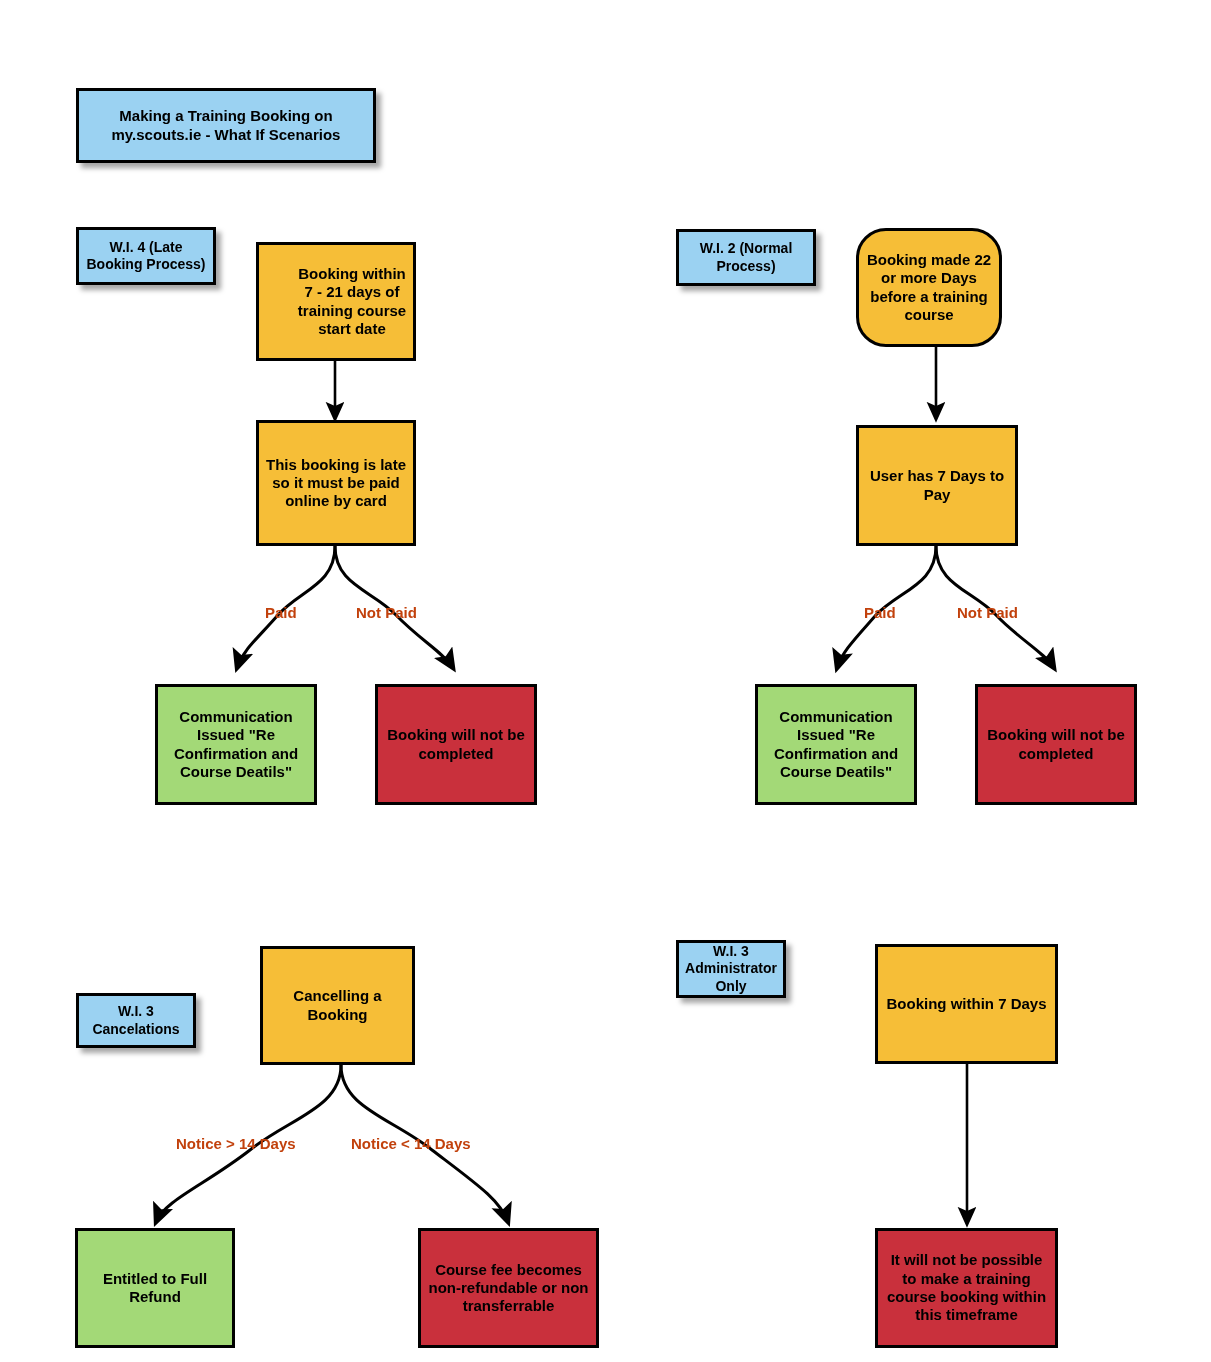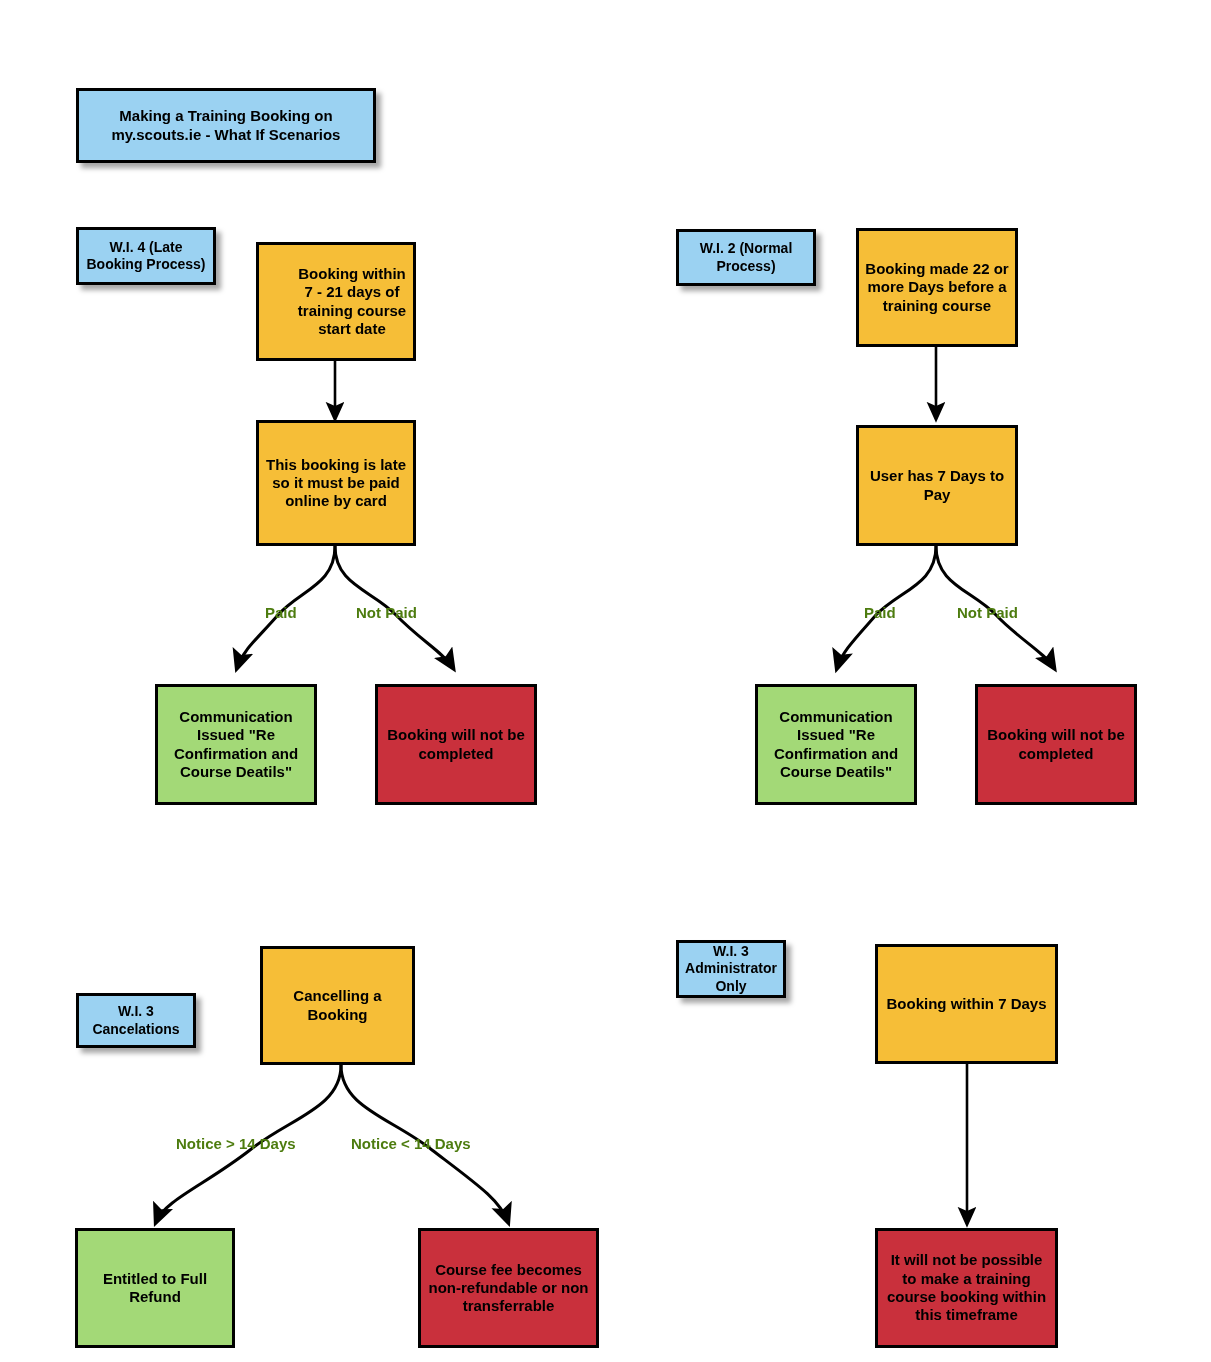--- a/index.html
+++ b/index.html
@@ -25,21 +25,21 @@
   
   .n-title{background:#9BD2F2;box-shadow:5px 5px 5px rgba(0,0,0,0.35);}
   .n-label{background:#9BD2F2;box-shadow:5px 5px 5px rgba(0,0,0,0.35);}
   .n-proc {background:#F6BE37;}
   .n-ok   {background:#A3D977;}
   .n-bad  {background:#C9303C;}
 
   
   .edge-label{
     position:absolute;z-index:4;
-    font-weight:bold;color:#4d7c0f;
+    font-weight:bold;color:#c2410c;
     white-space:nowrap;
     background:transparent;
   }
 </style>
 </head>
 <body>
 
 <div id="canvas">
 
   <svg class="edges" viewBox="0 0 1211 1362" xmlns="http://www.w3.org/2000/svg">
@@ -91,21 +91,21 @@
   </div>
 
   <div class="node n-bad" style="left:375px;top:684px;width:162px;height:121px;font-size:15px;">
     <span class="txt">Booking will not be completed</span>
   </div>
 
   <div class="node n-label" style="left:676px;top:229px;width:140px;height:57px;font-size:14px;overflow:visible;">
     <span class="txt" style="width:150px;">W.I. 2 (Normal Process)</span>
   </div>
 
-  <div class="node n-proc" style="left:856px;top:228px;width:162px;height:119px;font-size:15px;">
+  <div class="node n-proc" style="left:856px;top:228px;width:146px;height:119px;font-size:15px;border-radius:30px;">
     <span class="txt">Booking made 22 or more Days before a training course</span>
   </div>
 
   <div class="node n-proc" style="left:856px;top:425px;width:162px;height:121px;font-size:15px;">
     <span class="txt">User has 7 Days to Pay</span>
   </div>
 
   <div class="edge-label" style="left:864px;top:604px;font-size:15px;">
     <span>Paid</span>
   </div>

